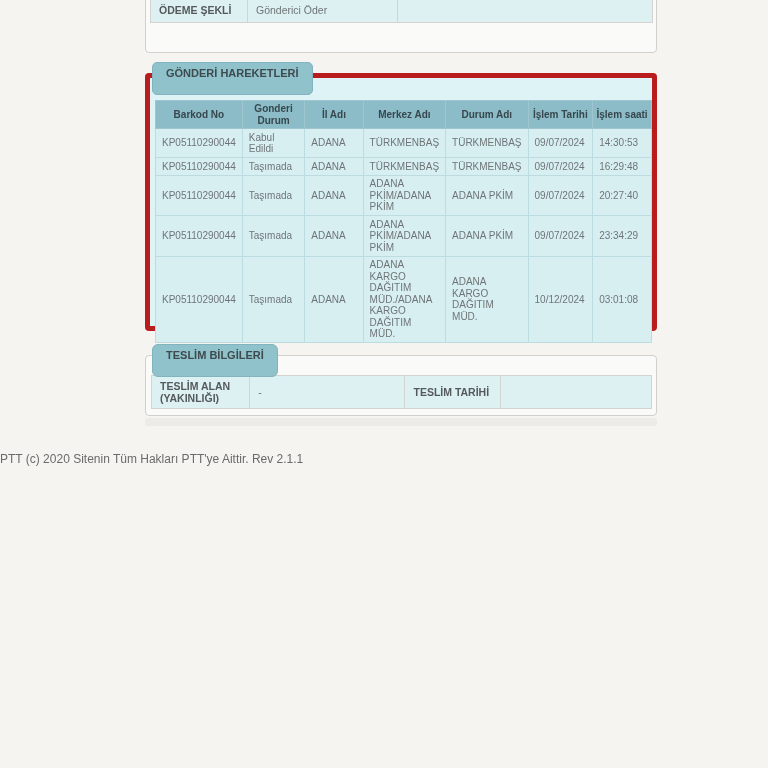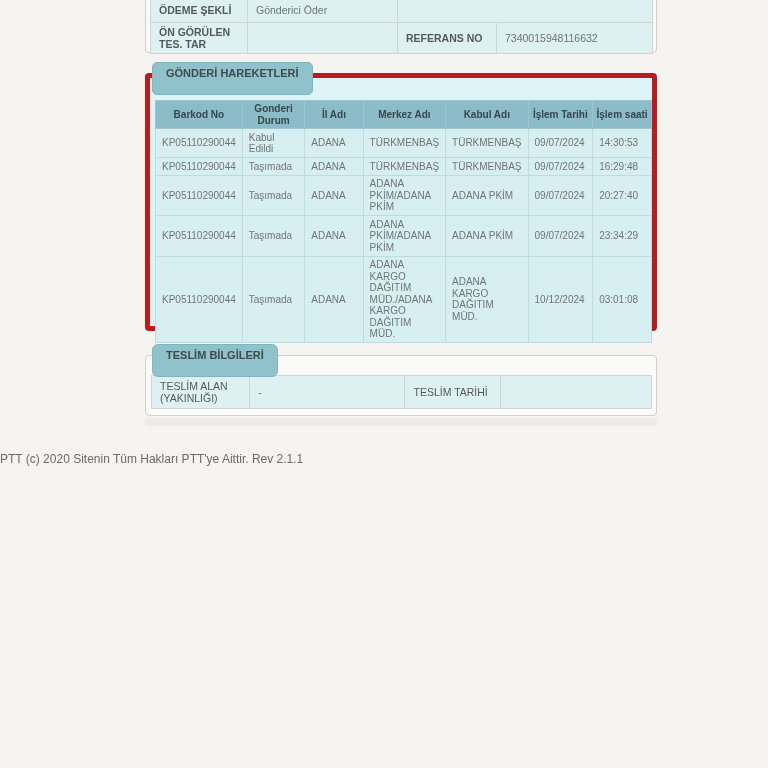--- a/index.html
+++ b/index.html
@@ -97,21 +97,21 @@
     background:#ddf1f3;
     border:1px solid #d5d3cf;
     font-size:10.5px;
     line-height:12px;
     color:#6e7476;
     height:33px;
     padding:3px 8px;
     vertical-align:middle;
     overflow:hidden;
   }
-  .dv td.lbl { font-weight:normal; color:#54595b; }
+  .dv td.lbl { font-weight:bold; color:#54595b; }
 
   .card-shadow {
     position:absolute;
     left:145px; top:418px; width:512px; height:8px;
     background:#edebe8;
     border-radius:2px;
   }
 
   
   .footer {
@@ -131,26 +131,20 @@
         <col style="width:97px">
         <col style="width:150px">
         <col style="width:99px">
         <col style="width:156px">
       </colgroup>
     <tbody>
         <tr>
       <td class="lbl">ÖDEME ŞEKLİ</td>
       <td>Gönderici Öder</td>
       <td colspan="2"></td>
-    </tr>
-    <tr>
-      <td class="lbl">ÖN GÖRÜLEN TES. TAR</td>
-      <td></td>
-      <td class="lbl">REFERANS NO</td>
-      <td>7340015948116632</td>
     </tr>
   </tbody>
     </table>
 </div>
 
 <div class="tab-label" style="left:152px; top:62px;">GÖNDERİ HAREKETLERİ</div>
 
 <div class="movements-panel">
   <table class="mv">
     <colgroup>
@@ -162,21 +156,21 @@
         <col style="width:66px">
         <col style="width:65px">
     </colgroup>
     <thead>
       <tr>
 
       <th>Barkod No</th>
           <th>Gonderi Durum</th>
           <th>İl Adı</th>
           <th>Merkez Adı</th>
-          <th>Kabul Adı</th>
+          <th>Durum Adı</th>
           <th>İşlem Tarihi</th>
           <th>İşlem saati</th>
         </tr>
     </thead>
     <tbody>
 
         <tr>
           <td>KP05110290044</td>
           <td>Kabul Edildi</td>
           <td>ADANA</td>

